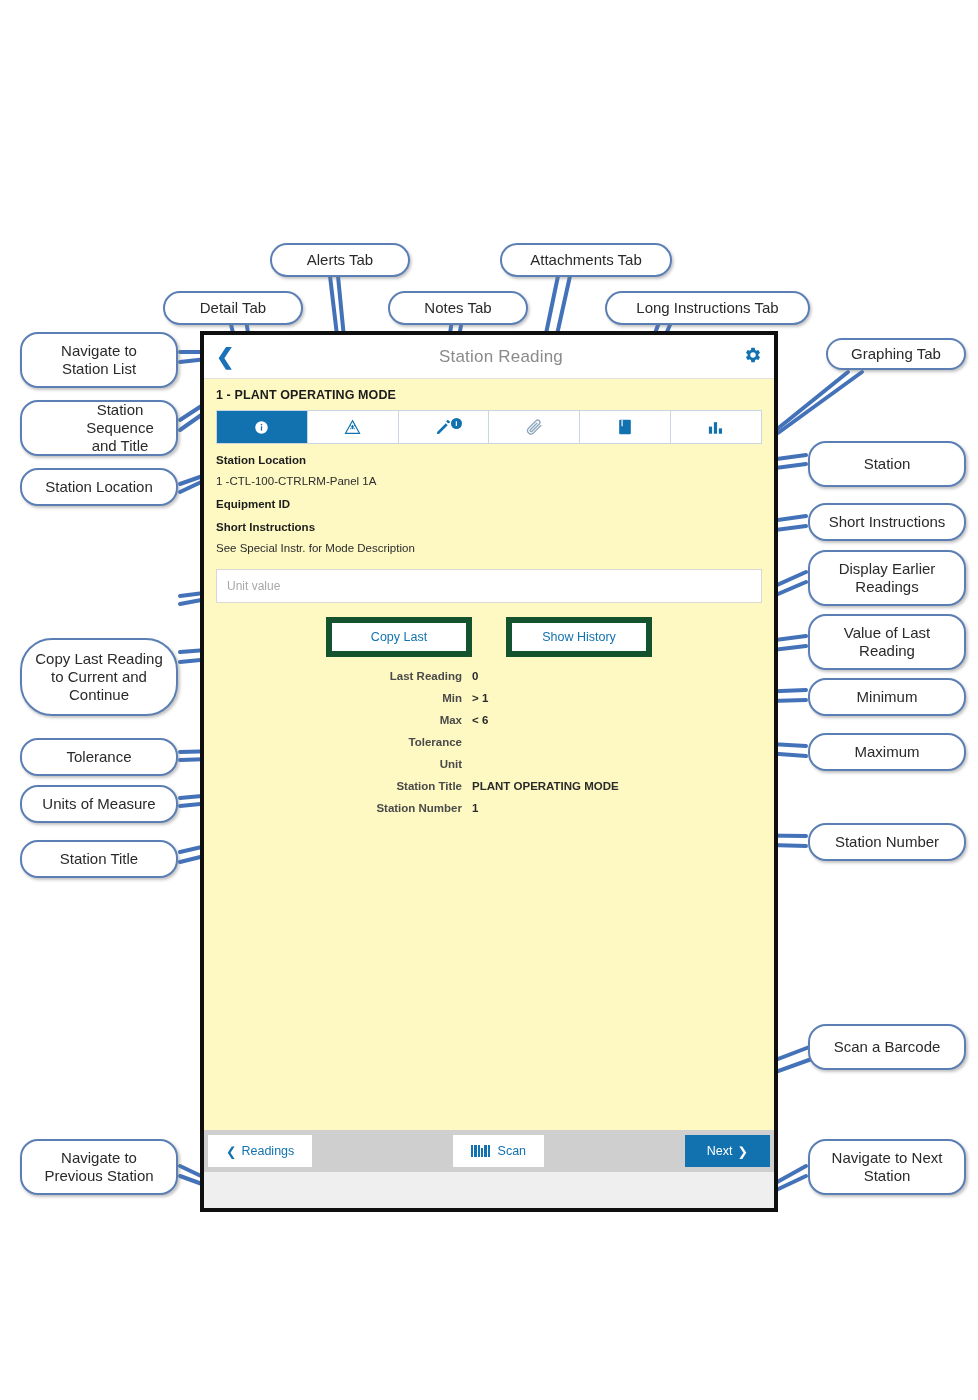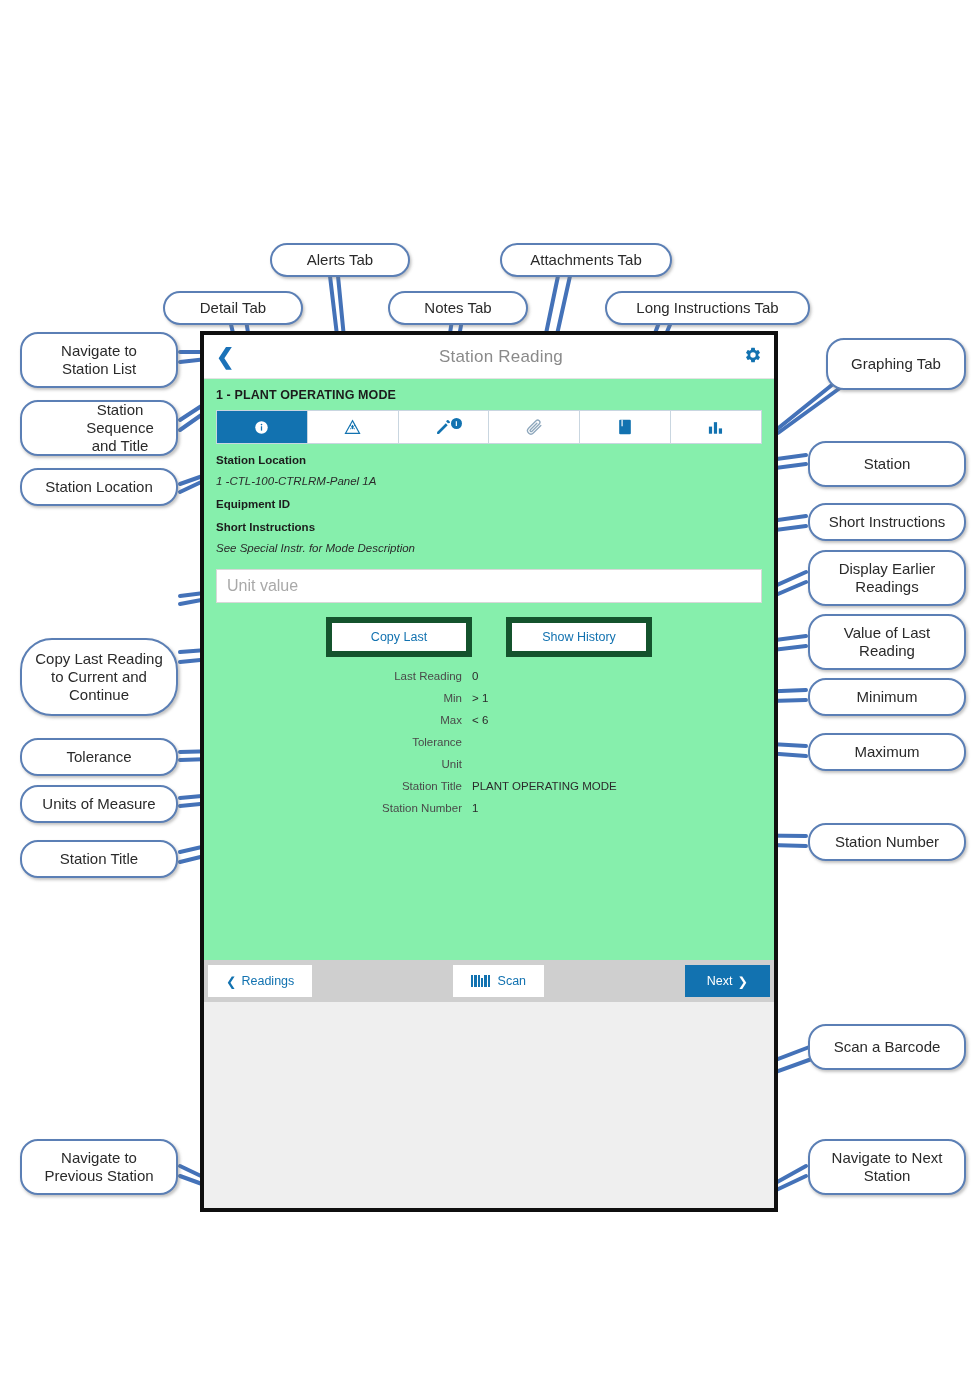--- a/index.html
+++ b/index.html
@@ -29,21 +29,21 @@
   .back-chevron{
     color:#1b72b8;font-size:22px;line-height:1;font-weight:bold;cursor:pointer;
     width:26px;
   }
   .dev-title{
     position:absolute;left:0;right:0;text-align:center;
     font-size:17px;color:#8a8a8a;letter-spacing:.2px;padding-left:24px;
   }
   .gear{margin-left:auto;color:#1b72b8;font-size:18px;line-height:1;z-index:2;}
 
-  .dev-body{background:#86efac;padding:0;height:623px;position:relative;box-sizing:border-box;}
+  .dev-body{background:#fef9c3;padding:0;height:793px;position:relative;box-sizing:border-box;}
 
   .seq-title{
     font-size:12.5px;font-weight:bold;color:#1c1c1c;
     padding:9px 12px 8px 12px;letter-spacing:.1px;
   }
 
   
   .tabs{
     display:flex;margin:0 12px;border:1px solid #c9d6e0;background:#ffffff;
     height:34px;box-sizing:border-box;
@@ -59,26 +59,26 @@
   .badge-dot{
     position:absolute;width:11px;height:11px;border-radius:50%;
     background:#1272b0;color:#fff;font-size:8px;line-height:11px;text-align:center;
     font-weight:bold;
   }
 
   
   .fields{padding:10px 12px 0 12px;}
   .f-label{font-size:11.5px;font-weight:bold;color:#1c1c1c;margin-top:11px;}
   .f-label:first-child{margin-top:0;}
-  .f-value{font-size:11.5px;color:#2b2b2b;margin-top:9px;font-style:italic;}
+  .f-value{font-size:11.5px;color:#2b2b2b;margin-top:9px;}
 
   .unit-input{
     margin:15px 12px 0 12px;height:34px;background:#ffffff;border:1px solid #d8d8d8;
     display:flex;align-items:center;padding:0 10px;box-sizing:border-box;
-    font-size:16px;color:#a9a9a9;
+    font-size:12px;color:#a9a9a9;
   }
 
   .btn-row{display:flex;justify-content:center;gap:34px;margin-top:14px;}
   .lt-btn{
     background:#ffffff;border:6px solid #14532d;color:#1272b0;
     font-size:12.5px;padding:7px 22px;cursor:pointer;min-width:90px;text-align:center;
   }
 
   .kv{display:flex;margin-top:10px;font-size:11.5px;color:#3a3a3a;}
   .kv .k{width:258px;text-align:right;padding-right:10px;color:#4a4a4a;}
@@ -274,21 +274,21 @@
 
       <div class="unit-input">
         <span>Unit value</span>
       </div>
 
       <div class="btn-row">
         <div class="lt-btn">Copy Last</div>
         <div class="lt-btn">Show History</div>
       </div>
 
-      <div style="margin-top:13px;">
+      <div style="margin-top:13px;font-weight:bold;">
         <div class="kv">
           <div class="k">Last Reading</div>
           <div class="v">0</div>
         </div>
         <div class="kv">
           <div class="k">Min</div>
           <div class="v">&gt; 1</div>
         </div>
         <div class="kv">
           <div class="k">Max</div>
@@ -354,21 +354,21 @@
     </div>
 
   <div class="callout" style="left:605px;top:291px;width:205px;height:34px;">
     <span>Long Instructions Tab</span>
     </div>
 
   <div class="callout" style="left:20px;top:332px;width:158px;height:56px;white-space:pre-line;">
     <span>Navigate to
 Station List</span></div>
 
-  <div class="callout" style="left:826px;top:338px;width:140px;height:52px;">
+  <div class="callout" style="left:826px;top:338px;width:140px;height:32px;">
     <span>Graphing Tab</span>
     </div>
 
   <div class="callout" style="left:20px;top:400px;width:158px;height:56px;white-space:pre-line;padding-left:48px;">
     <span>Station Sequence
 and Title</span></div>
 
   <div class="callout" style="left:808px;top:441px;width:158px;height:46px;">
     <span>Station</span>
     </div>

